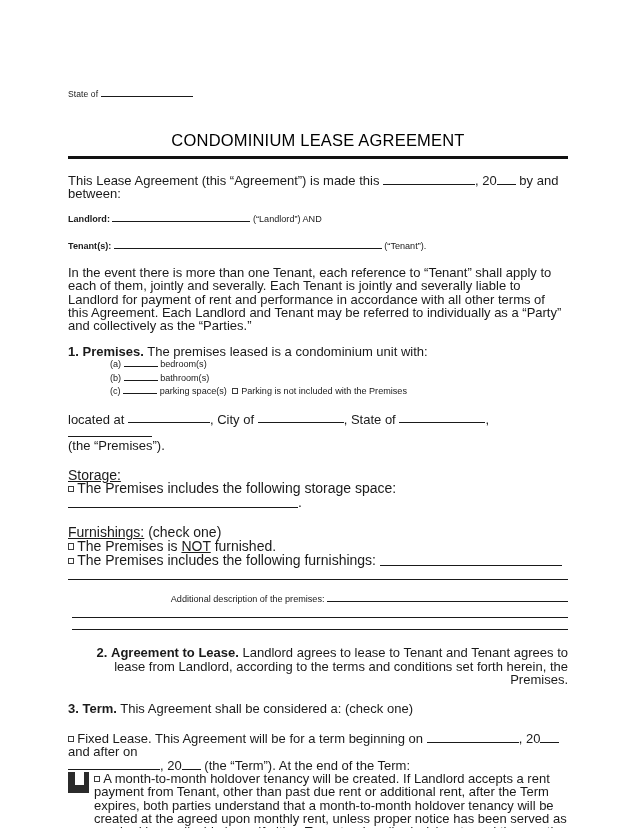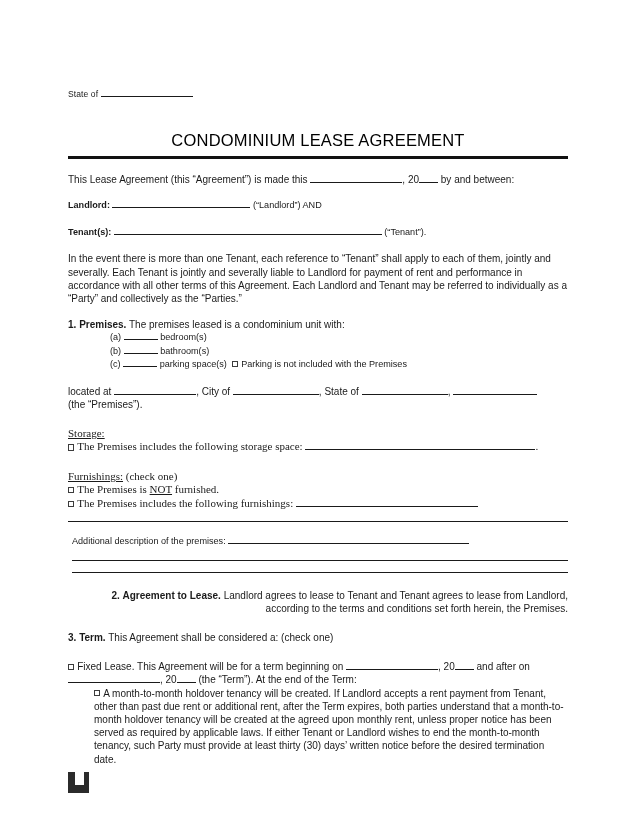--- a/index.html
+++ b/index.html
@@ -39,21 +39,21 @@
     line-height: 20px;
     color: #000;
   }
   .title-rule {
     border: 0;
     border-top: 3px solid #111;
     margin: 0 0 14px 0;
     width: 500px;
   }
   p.body {
-    font-size: 10px;
+    font-size: 13px;
     line-height: 13.2px;
     margin: 0 0 13px 0;
     text-align: left;
     color: #1a1a1a;
   }
   p.tight { margin-bottom: 0; }
   .party-line {
     font-size: 9.1px;
     line-height: 13.6px;
     margin: 0 0 13px 0;
@@ -85,23 +85,23 @@
     width: 6.2px;
     height: 6.2px;
     border: 1px solid #3c3c3c;
     background: #fff;
     vertical-align: middle;
     position: relative;
     top: -0.5px;
     margin-right: 3px;
     box-sizing: border-box;
   }
-  .blk { margin: 16px 0 13px 0; font-size: 11px; line-height: 13.4px; font-family: Liberation Serif, serif; }
+  .blk { margin: 16px 0 13px 0; font-size: 14px; line-height: 13.4px; }
   .blk-row { display: block; }
-  .indent-1 { padding-left: 4px; }
+  .indent-1 { padding-left: 4px; text-align: right; }
   .indent-2 { padding-left: 26px; }
   .full-rule {
     display: block;
     border-bottom: 1px solid #1a1a1a;
     height: 11px;
     width: 100%;
   }
   .addl-wrap { margin: 0 0 13px 0; }
   .logo {
     position: absolute;

